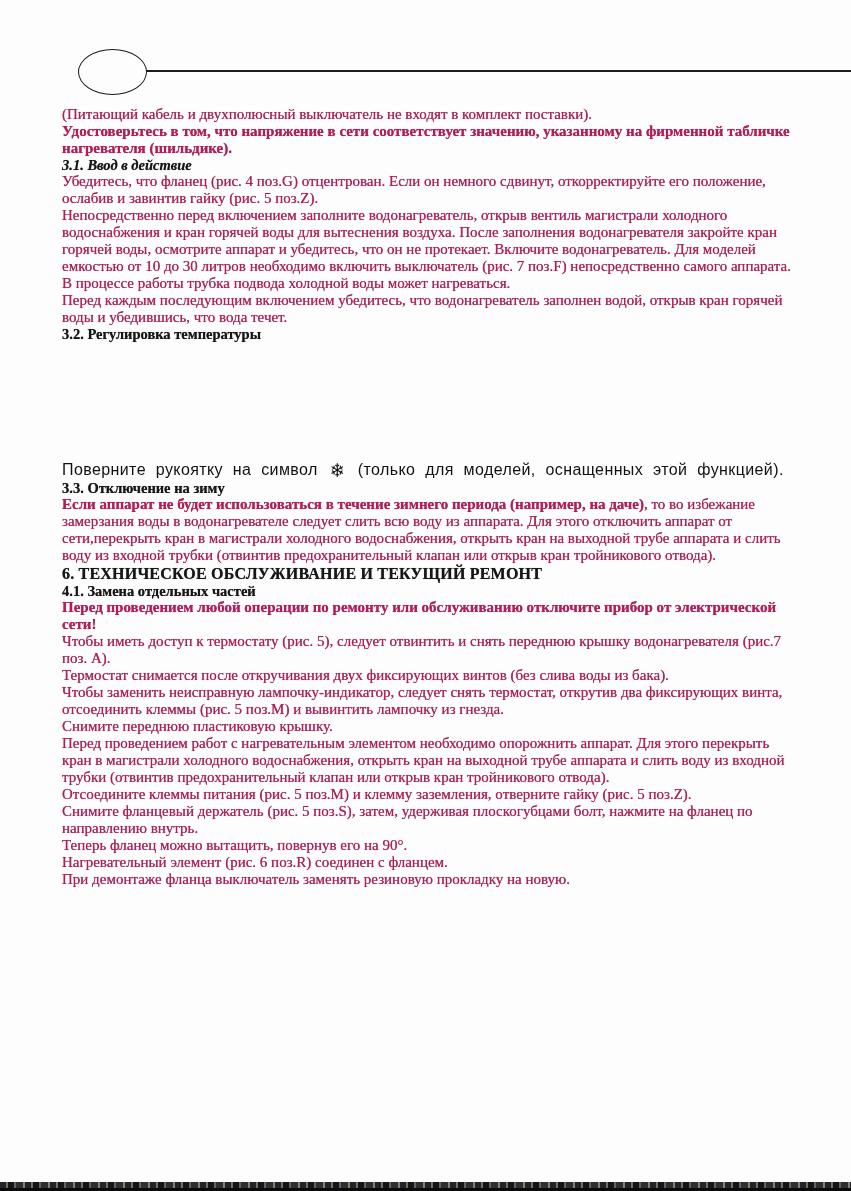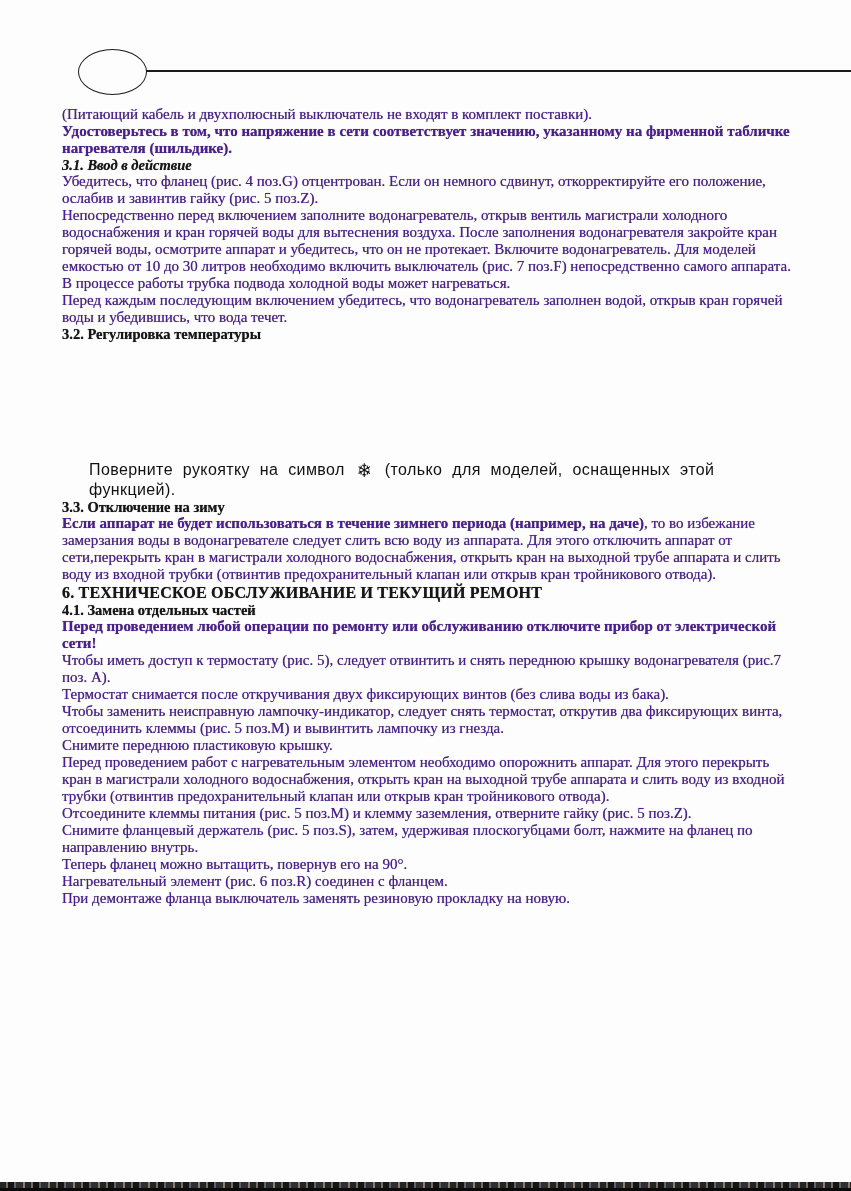--- a/index.html
+++ b/index.html
@@ -42,21 +42,21 @@
     width: 731px;
   }
   .content p, .content h2, .content h3 {
     margin: 0;
     padding: 0;
   }
   .body {
     font-family: "Liberation Serif", serif;
     font-size: 15px;
     line-height: 17px;
-    color: #4c1d95;
+    color: #be185d;
     text-shadow: 0 0 0.7px rgba(40,40,40,0.75);
   }
   .bold { font-weight: bold; }
   .h-main {
     font-family: "Liberation Serif", serif;
     font-size: 16px;
     line-height: 19px;
     font-weight: bold;
     color: #161616;
     letter-spacing: 0.2px;
@@ -71,21 +71,21 @@
     text-shadow: 0 0 0.7px rgba(30,30,30,0.8);
   }
   .mt2  { margin-top: 2px; }
   .mt3  { margin-top: 3px; }
   .mt4  { margin-top: 4px; font-style: italic; }
   .mt5  { margin-top: 5px; }
   .mt12 { margin-top: 12px; }
   .mt15 { margin-top: 15px; }
   .mt24 { margin-top: 24px; }
   .mt58 { margin-top: 58px; }
-  .mt118 { margin-top: 118px; margin-left: 27px; }
+  .mt118 { margin-top: 118px; }
   
   .sans-block {
     font-family: "Liberation Sans", sans-serif;
     font-size: 16px;
     line-height: 19px;
     color: #111;
   }
   .sans-line-1 {
     word-spacing: 5px;
     letter-spacing: 0.4px;

